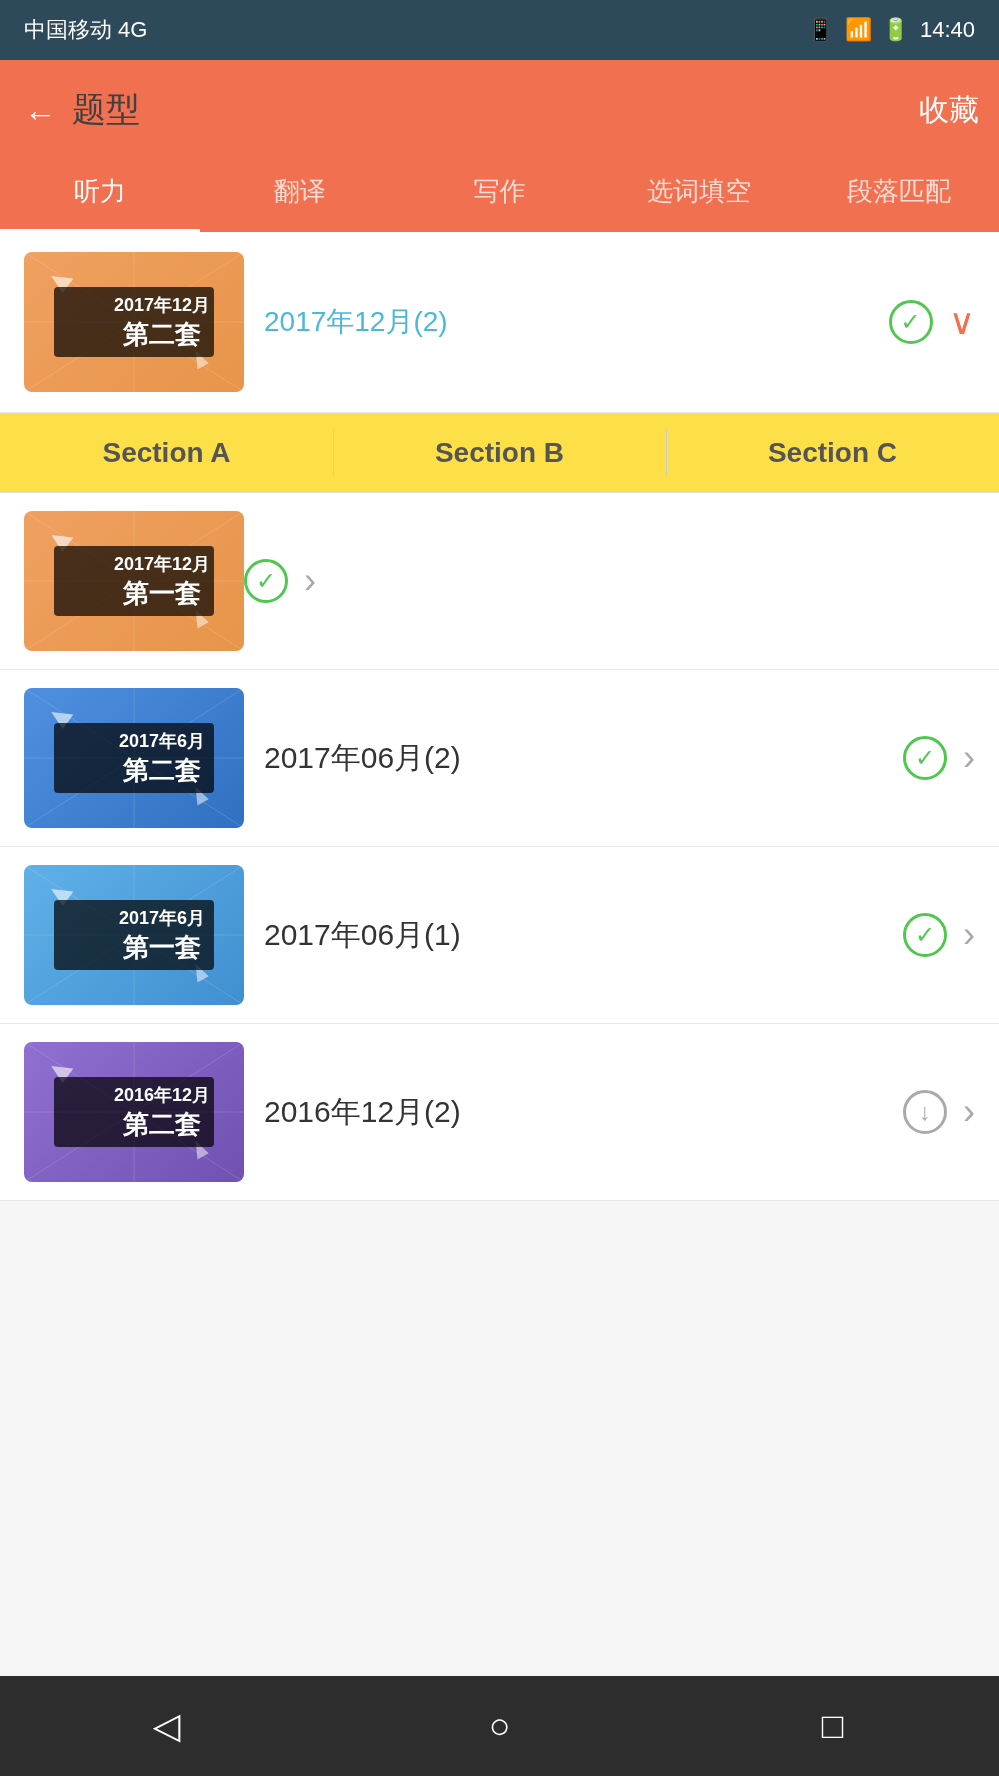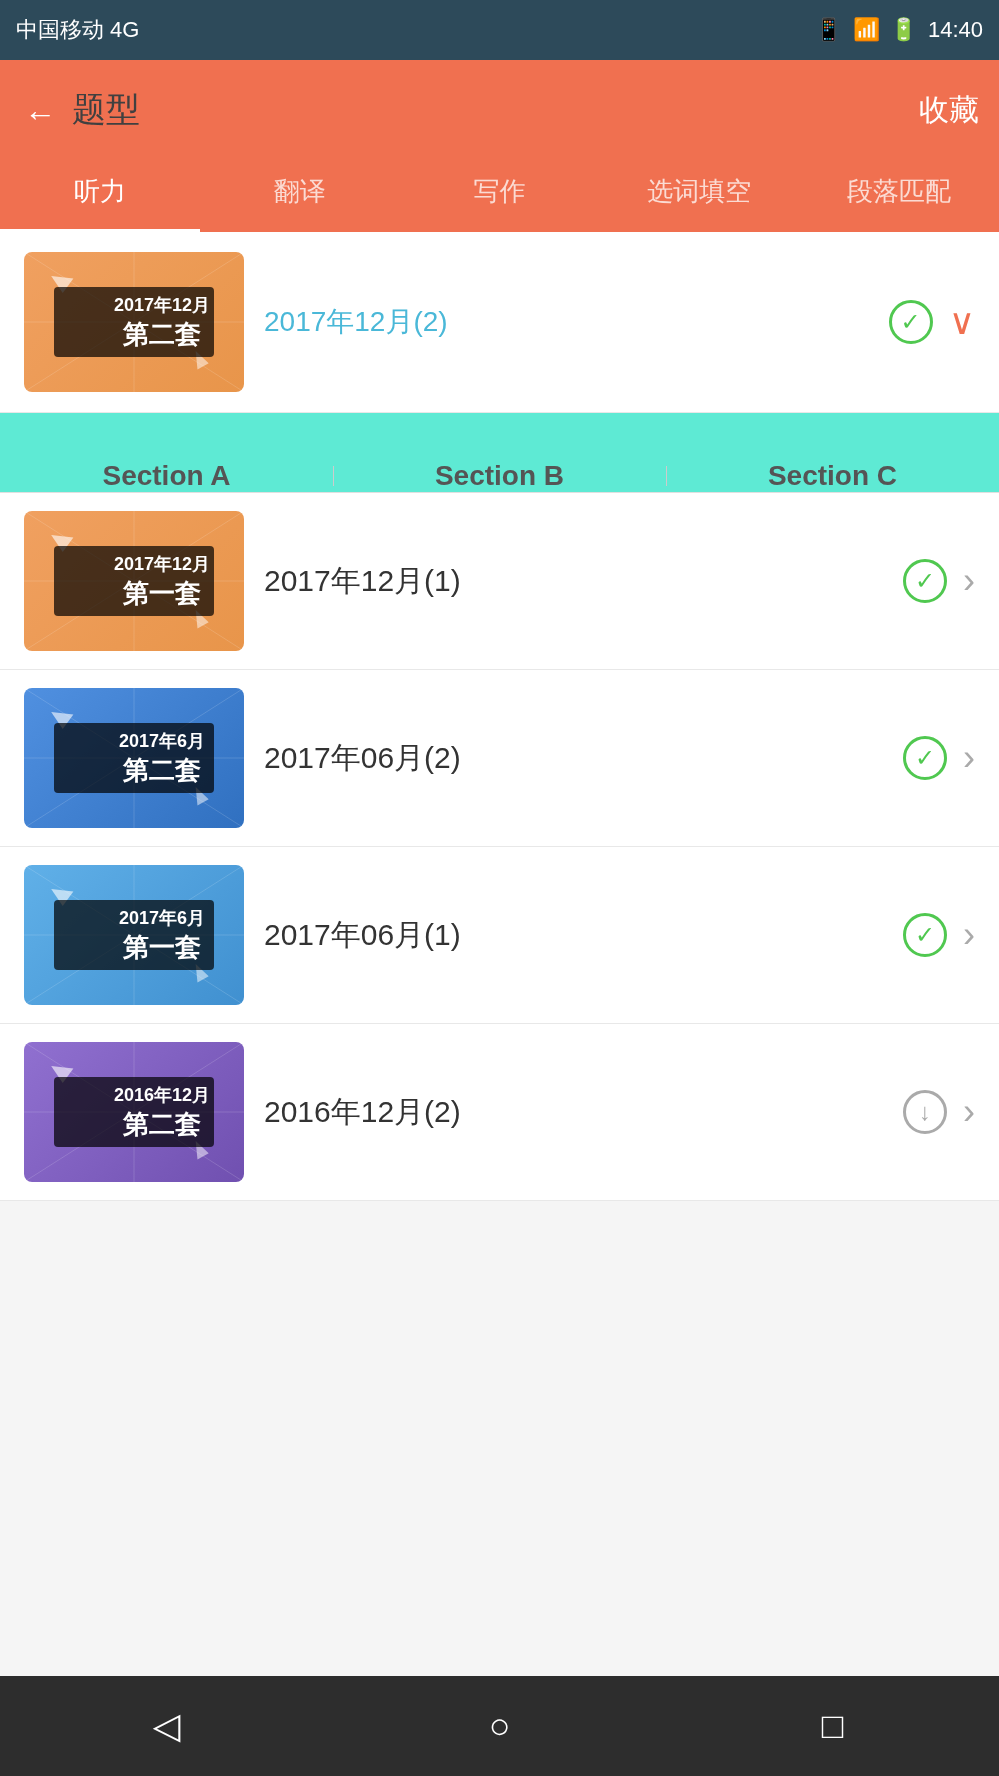--- a/index.html
+++ b/index.html
@@ -12,21 +12,21 @@
     }
 
     
     .status-bar {
       width: 100%;
       height: 60px;
       background: #2d4a5a;
       display: flex;
       align-items: center;
       justify-content: space-between;
-      padding: 0 16px;
+      padding: 0 24px;
       color: white;
       font-size: 22px;
     }
     .status-left { display: flex; align-items: center; gap: 8px; }
     .status-right { display: flex; align-items: center; gap: 10px; font-size: 22px; }
 
     
     .header {
       width: 100%;
       height: 100px;
@@ -181,24 +181,23 @@
       font-size: 36px;
     }
     .arrow-right {
       color: #aaaaaa;
       font-size: 36px;
     }
 
     
     .section-tabs {
       display: flex;
-      background: #5eead4;
+      background: #fde047;
       border-bottom: 1px solid #e0e0e0;
       height: 80px;
-      align-items: flex-end;
     }
     .section-tab {
       flex: 1;
       display: flex;
       align-items: center;
       justify-content: center;
       font-size: 28px;
       color: #555;
       font-weight: 600;
       cursor: pointer;
@@ -371,21 +370,20 @@
           <polygon points="30,20 50,30 35,40" fill="rgba(255,255,255,0.6)" transform="rotate(-20,40,30)"></polygon>
           <polygon points="170,100 185,110 175,118" fill="rgba(255,255,255,0.5)" transform="rotate(10,177,109)"></polygon>
           <rect x="30" y="35" width="160" height="70" rx="4" fill="rgba(0,0,0,0.7)"></rect>
         </svg>
       </div>
       <div class="thumb-text">
         <div class="thumb-year">2017年12月</div>
         <div class="thumb-set">第一套</div>
       </div>
     </div>
-    <div class="list-info">2017年12月(1)</div>
     <div class="list-actions">
       <div class="check-icon-green">✓</div>
       <span class="arrow-right">›</span>
     </div>
   </div>
 
   <div class="list-item">
     <div class="list-thumb thumb-bg-blue">
       <div class="starburst">
         <svg width="220" height="140" viewBox="0 0 220 140">

